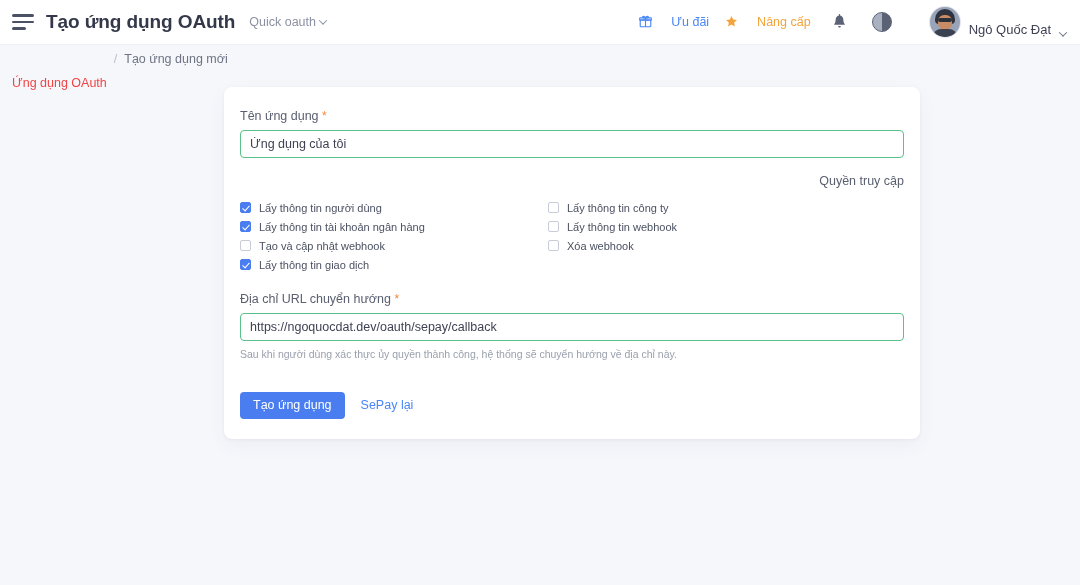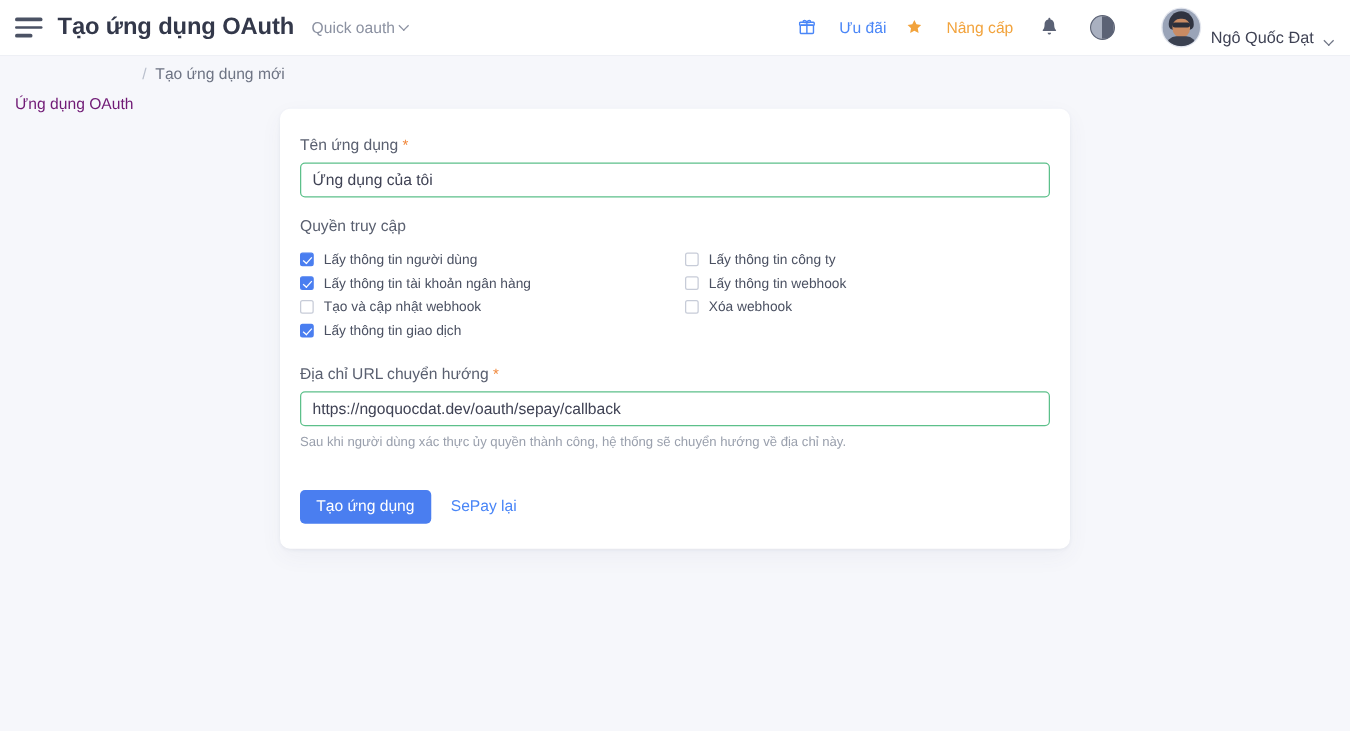--- a/index.html
+++ b/index.html
@@ -112,28 +112,28 @@
 
   
   .breadcrumb {
     height: 28px;
     display: flex; align-items: center;
     padding: 0 12px;
     font-size: 12.5px;
     gap: 7px;
     background: #f6f7fb;
   }
-  .breadcrumb a { color: #701a75; text-decoration: none; cursor: pointer; margin-top: 47px; }
+  .breadcrumb a { color: #ef4444; text-decoration: none; cursor: pointer; margin-top: 47px; }
   .breadcrumb .sep { color: #b9bfcc; }
   .breadcrumb .cur { color: #6e7484; }
 
   
   .stage { padding: 14px 0 0 0; }
   .card {
-    width: 632px;
+    width: 696px;
     margin-left: 224px;
     background: #ffffff;
     border-radius: 8px;
     box-shadow: 0 1px 3px rgba(70,80,110,0.07), 0 6px 18px rgba(70,80,110,0.05);
     padding: 22px 16px 20px 16px;
   }
 
   .field-label {
     font-size: 12.5px;
     color: #5a6070;
@@ -153,20 +153,21 @@
     font-family: inherit;
     outline: none;
     background: #fff;
   }
   .text-input::placeholder { color: #aab0bd; }
 
   .section-title {
     font-size: 12.5px;
     color: #5a6070;
     margin: 16px 0 10px 0;
+    text-align: right;
   }
 
   .perm-grid {
     display: grid;
     grid-template-columns: 308px 1fr;
     column-gap: 0;
     row-gap: 0;
   }
   .perm-col { display: flex; flex-direction: column; }
   .cb-row {

